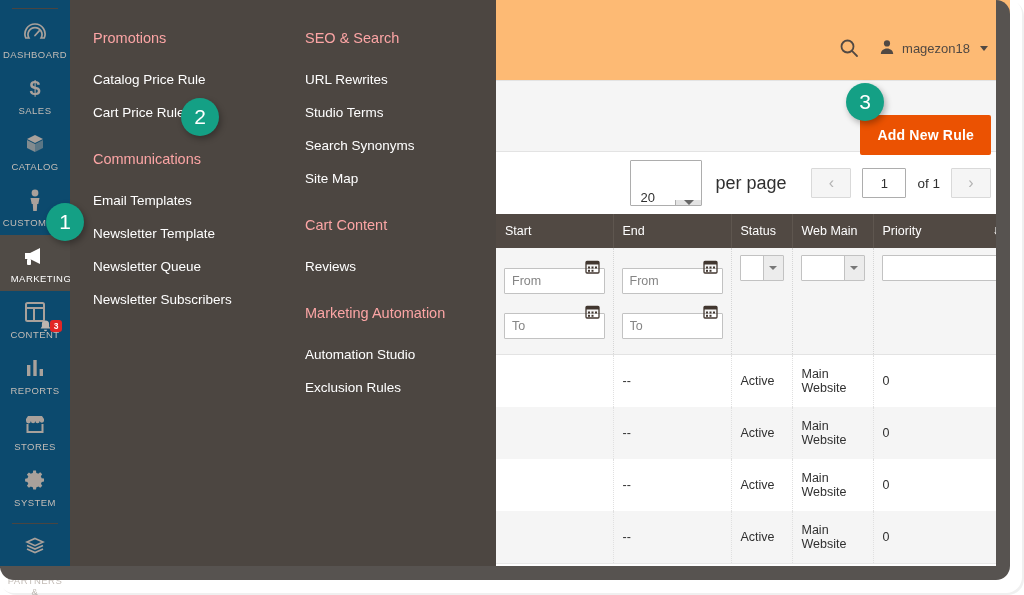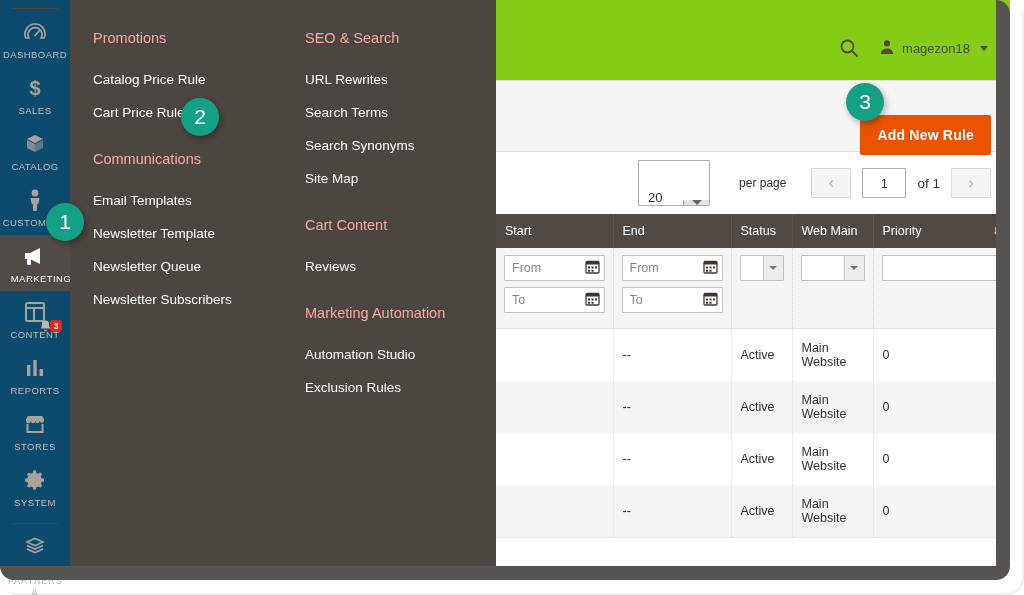--- a/index.html
+++ b/index.html
@@ -86,21 +86,21 @@
   #marker-1 { left: 46px; top: 203px; }
   #marker-2 { left: 181px; top: 98px; }
   #marker-3 { left: 846px; top: 83px; }
 
   
   .content {
     position: absolute; left: 496px; top: 0; width: 514px; height: 568px;
     background: #ffffff; overflow: hidden;
   }
   .admin-header {
-    height: 80px; background:#84cc16; position: relative;
+    height: 80px; background:#fdba74; position: relative;
   }
   .hdr-right {
     position:absolute; right: 22px; top: 38px;
     display:flex; align-items:center; gap: 20px;
   }
   .hdr-icon { color:#514943; cursor:pointer; display:flex; align-items:center; }
   .hdr-user {
     display:flex; align-items:center; gap:7px; color:#514943; font-size:13px; cursor:pointer;
   }
   .caret-down {
@@ -123,21 +123,21 @@
     height: 62px; background:#ffffff; display:flex; align-items:center;
     justify-content:flex-end; padding-right: 19px; gap: 11px;
   }
   .sel-wrap { display:flex; align-items:flex-end; height:46px; border:1px solid #adadad; background:#fff; border-radius:1px; }
   .sel-val { width: 44px; display:flex; align-items:center; padding-left:9px; font-size:13px; color:#303030; }
   .sel-arrow {
     width: 26px; background:#e3e3e3; border-left:1px solid #adadad;
     display:flex; align-items:center; justify-content:center;
   }
   .tri-down { width:0;height:0;border-left:5px solid transparent;border-right:5px solid transparent;border-top:5px solid #666; }
-  .per-page-label { font-size:12px; color:#303030; margin-right: 14px; margin-left:18px;}
+  .per-page-label { font-size:18px; color:#303030; margin-right: 14px; margin-left:2px;}
   .pg-btn {
     width: 40px; height: 30px; border:1px solid #d9d9d9; background:#f5f5f5;
     display:flex; align-items:center; justify-content:center; cursor:pointer; border-radius:1px;
   }
   .pg-chev { color:#b3b3b3; font-size:16px; line-height:1; font-family:"Liberation Sans",sans-serif; }
   .pg-input {
     width: 44px; height:30px; border:1px solid #adadad; background:#fff; border-radius:1px;
     text-align:center; font-size:13px; color:#303030; font-family:"Liberation Sans",sans-serif;
   }
   .pg-of { font-size:13.5px; color:#303030; }
@@ -153,20 +153,21 @@
   .sort-arrow { position:absolute; right: 11px; top: 9px; color:#fff; font-size: 12px; }
   td.filter-cell {
     background:#f5f5f5; padding: 7px 8px 9px 8px; vertical-align: top;
     border-right: 1px dotted #d6d6d6; border-bottom:1px solid #e3e3e3;
   }
   .date-field { position:relative; margin-bottom: 6px; }
   .date-field input {
     width: 100%; height: 26px; border:1px solid #c2c2c2; border-radius:1px;
     background:#fff; padding: 0 26px 0 7px; font-size:12.5px; color:#303030;
     font-family:"Liberation Sans", sans-serif;
+    margin-top:13px;
   }
   .date-field input::placeholder { color:#858585; }
   .cal-ico { position:absolute; right:5px; top:4px; color:#41362f; }
   .mini-sel { display:flex; align-items:stretch; height:26px; border:1px solid #c2c2c2; background:#fff; border-radius:1px; }
   .mini-sel .mv { flex:1; }
   .mini-sel .ma { width:20px; background:#ececec; border-left:1px solid #c2c2c2; display:flex; align-items:center; justify-content:center; }
   .tri-down-sm { width:0;height:0;border-left:4px solid transparent;border-right:4px solid transparent;border-top:4px solid #777; }
   .text-filter {
     width:100%; height:26px; border:1px solid #c2c2c2; background:#fff; border-radius:1px;
     font-size:12.5px; padding:0 7px; font-family:"Liberation Sans", sans-serif;
@@ -311,21 +312,21 @@
           <a class="fly-link">Email Templates</a>
           <a class="fly-link">Newsletter Template</a>
           <a class="fly-link">Newsletter Queue</a>
           <a class="fly-link">Newsletter Subscribers</a>
         </div>
       </div>
     <div class="fly-col c2" id="fly-col-2">
         <div class="fly-group">
           <div class="fly-group-title">SEO &amp; Search</div>
           <a class="fly-link">URL Rewrites</a>
-          <a class="fly-link">Search Terms</a>
+          <a class="fly-link">Studio Terms</a>
           <a class="fly-link">Search Synonyms</a>
           <a class="fly-link">Site Map</a>
         </div>
         <div class="fly-group">
           <div class="fly-group-title">Cart Content</div>
           <a class="fly-link">Reviews</a>
         </div>
         <div class="fly-group">
           <div class="fly-group-title">Marketing Automation</div>
           <a class="fly-link">Automation Studio</a>

